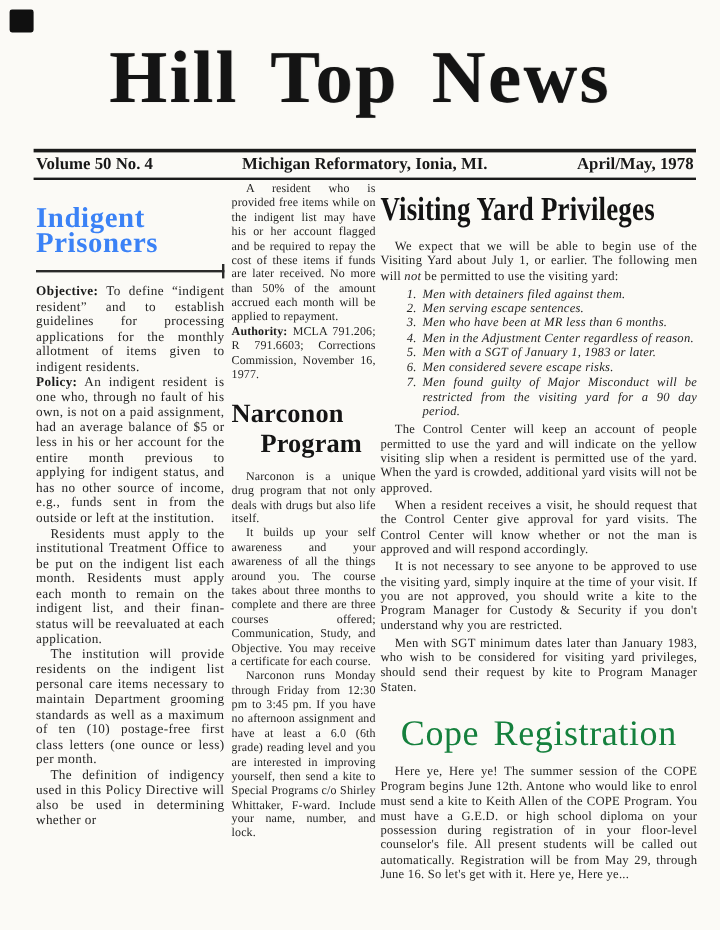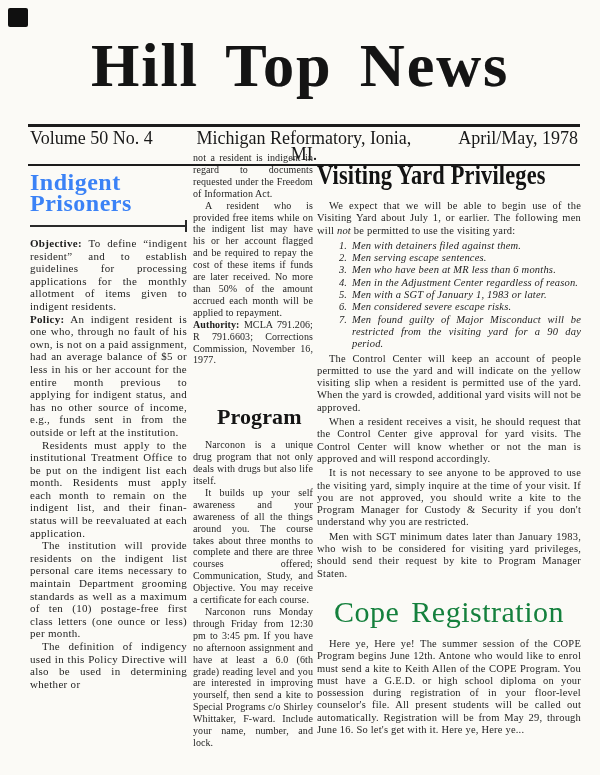--- a/index.html
+++ b/index.html
@@ -16,21 +16,21 @@
   .masthead h1{
     margin:0;text-align:center;font-weight:bold;color:#141414;
     font-size:62px;line-height:70px;letter-spacing:2px;word-spacing:10px;
     text-shadow:0.4px 0.4px 0.6px rgba(10,10,10,.45);
   }
   .rule{border:0;border-top:3px solid #1b1b1b;margin:0 20px 0 28px;}
   .rule.thin{border-top-width:2.5px;}
   .rule.top{margin-top:24px;}
   .issue-line{
     display:flex;align-items:baseline;padding:3px 22px 2px 30px;
-    font-weight:normal;font-size:18px;line-height:16px;color:#181818;
+    font-weight:bold;font-size:14px;line-height:16px;color:#181818;
   }
   .issue-line .left{flex:1;text-align:left;}
   .issue-line .center{flex:1.4;text-align:center;}
   .issue-line .right{flex:1;text-align:right;}
 
   
   .col{position:absolute;hyphens:auto;-webkit-hyphens:auto;}
   .col p{margin:0;text-align:justify;text-indent:12px;}
   .col p.noindent{text-indent:0;}
   .col-left{left:30px;width:157px;top:163px;font-size:11px;line-height:12.6px;letter-spacing:0.3px;color:#242424;}
@@ -79,24 +79,23 @@
     <h2 class="head-left">Indigent Prisoners</h2>
     <div class="headline-rule"></div>
     <p class="noindent"><b>Objective:</b> <span>To define “indigent resident” and to establish guidelines for processing applications for the monthly allotment of items given to indigent residents.</span></p>
     <p class="noindent"><b>Policy:</b> <span>An indigent resident is one who, through no fault of his own, is not on a paid assignment, had an average balance of $5 or less in his or her account for the entire month previous to applying for indigent status, and has no other source of income, e.g., funds sent in from the outside or left at the institution.</span></p>
     <p>Residents must apply to the institutional Treatment Office to be put on the indigent list each month. Residents must apply each month to remain on the indigent list, and their finan- status will be reevaluated at each application.</p>
     <p>The institution will provide residents on the indigent list personal care items necessary to maintain Department grooming standards as well as a maximum of ten (10) postage-free first class letters (one ounce or less) per month.</p>
     <p>The definition of indigency used in this Policy Directive will also be used in determining whether or</p>
   </section>
 
   <section class="col col-mid">
-    <p class="noindent">not a resident is indigent in regard to documents requested under the Freedom of Information Act.</p>
     <p>A resident who is provided free items while on the indigent list may have his or her account flagged and be required to repay the cost of these items if funds are later received. No more than 50% of the amount accrued each month will be applied to repayment.</p>
     <p class="noindent"><b>Authority:</b> <span>MCLA 791.206; R 791.6603; Corrections Commission, November 16, 1977.</span></p>
-    <h2 class="head-narconon"><br><span class="line2">Program</span></h2>
+    <h2 class="head-narconon"><span>Narconon</span><br><span class="line2">Program</span></h2>
     <p>Narconon is a unique drug program that not only deals with drugs but also life itself.</p>
     <p>It builds up your self awareness and your awareness of all the things around you. The course takes about three months to complete and there are three courses offered; Communication, Study, and Objective. You may receive a certificate for each course.</p>
     <p>Narconon runs Monday through Friday from 12:30 pm to 3:45 pm. If you have no afternoon assignment and have at least a 6.0 (6th grade) reading level and you are interested in improving yourself, then send a kite to Special Programs c/o Shirley Whittaker, F-ward. Include your name, number, and lock.</p>
   </section>
 
   <section class="col col-right">
     <h2 class="head-visiting">Visiting Yard Privileges</h2>
     <p><span>We expect that we will be able to begin use of the Visiting Yard about July 1, or earlier. The following men will </span><i>not</i><span> be permitted to use the visiting yard:</span></p>
     <ol class="restrictions">
       <li>Men with detainers filed against them.</li>

